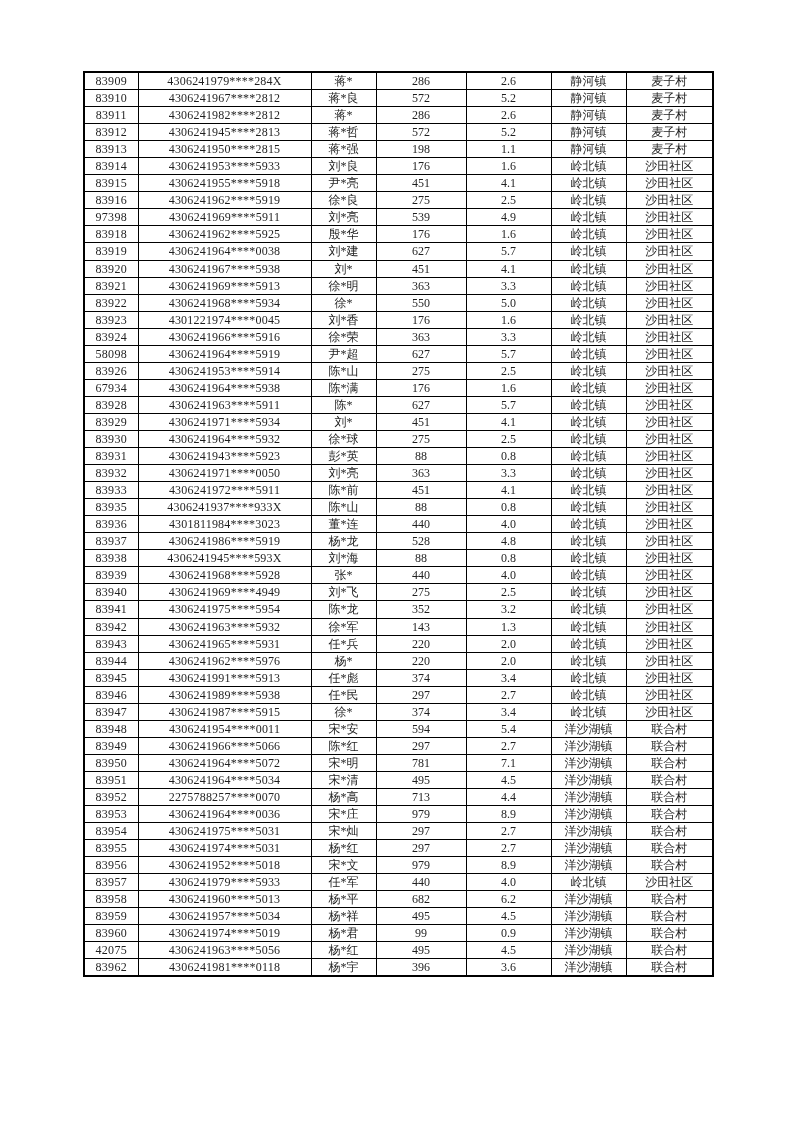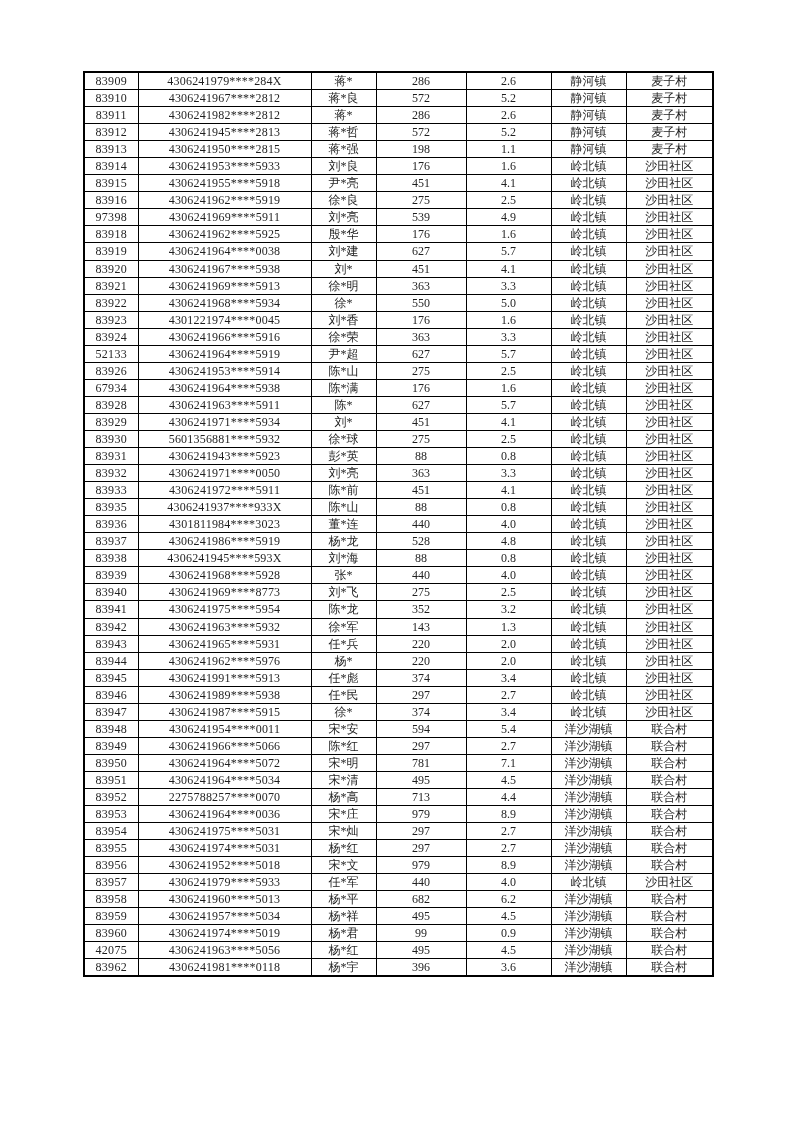--- a/index.html
+++ b/index.html
@@ -196,21 +196,21 @@
         <tr>
           <td class="c-serial">83924</td>
           <td class="c-id">4306241966****5916</td>
           <td class="c-name">徐*荣</td>
           <td class="c-value">363</td>
           <td class="c-ratio">3.3</td>
           <td class="c-town">岭北镇</td>
           <td class="c-village">沙田社区</td>
         </tr>
         <tr>
-          <td class="c-serial">52133</td>
+          <td class="c-serial">58098</td>
           <td class="c-id">4306241964****5919</td>
           <td class="c-name">尹*超</td>
           <td class="c-value">627</td>
           <td class="c-ratio">5.7</td>
           <td class="c-town">岭北镇</td>
           <td class="c-village">沙田社区</td>
         </tr>
         <tr>
           <td class="c-serial">83926</td>
           <td class="c-id">4306241953****5914</td>
@@ -242,21 +242,21 @@
           <td class="c-serial">83929</td>
           <td class="c-id">4306241971****5934</td>
           <td class="c-name">刘*</td>
           <td class="c-value">451</td>
           <td class="c-ratio">4.1</td>
           <td class="c-town">岭北镇</td>
           <td class="c-village">沙田社区</td>
         </tr>
         <tr>
           <td class="c-serial">83930</td>
-          <td class="c-id">5601356881****5932</td>
+          <td class="c-id">4306241964****5932</td>
           <td class="c-name">徐*球</td>
           <td class="c-value">275</td>
           <td class="c-ratio">2.5</td>
           <td class="c-town">岭北镇</td>
           <td class="c-village">沙田社区</td>
         </tr>
         <tr>
           <td class="c-serial">83931</td>
           <td class="c-id">4306241943****5923</td>
           <td class="c-name">彭*英</td>
@@ -323,21 +323,21 @@
           <td class="c-serial">83939</td>
           <td class="c-id">4306241968****5928</td>
           <td class="c-name">张*</td>
           <td class="c-value">440</td>
           <td class="c-ratio">4.0</td>
           <td class="c-town">岭北镇</td>
           <td class="c-village">沙田社区</td>
         </tr>
         <tr>
           <td class="c-serial">83940</td>
-          <td class="c-id">4306241969****8773</td>
+          <td class="c-id">4306241969****4949</td>
           <td class="c-name">刘*飞</td>
           <td class="c-value">275</td>
           <td class="c-ratio">2.5</td>
           <td class="c-town">岭北镇</td>
           <td class="c-village">沙田社区</td>
         </tr>
         <tr>
           <td class="c-serial">83941</td>
           <td class="c-id">4306241975****5954</td>
           <td class="c-name">陈*龙</td>

